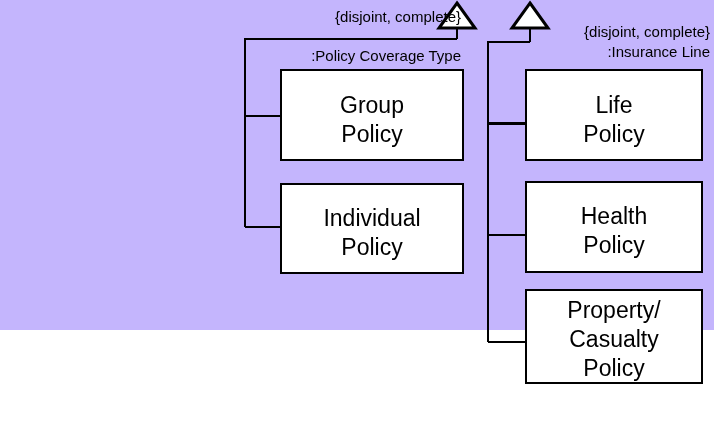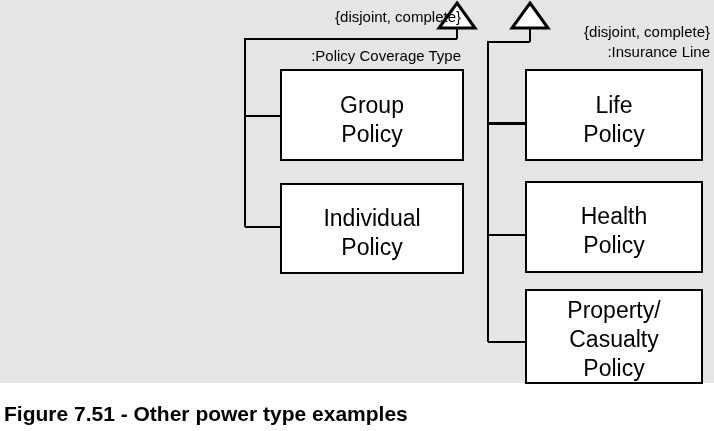--- a/index.html
+++ b/index.html
@@ -10,22 +10,22 @@
   body {
     width: 714px;
     height: 431px;
     overflow: hidden;
     font-family: "Liberation Sans", sans-serif;
     color: #000000;
   }
   #figure-root {
     position: relative;
     width: 714px;
-    height: 383px;
-    background: #e5e5e5;
+    height: 330px;
+    background: #c4b5fd;
   }
   #diagram-svg {
     position: absolute;
     left: 0;
     top: 0;
     width: 714px;
     height: 400px;
     display: block;
   }
   .cls-box {
@@ -147,15 +147,14 @@
       <g>
         <rect class="cls-box" x="526" y="290" width="176" height="93"></rect>
         <text class="box-label" x="614" y="318">Property/</text>
         <text class="box-label" x="614" y="347">Casualty</text>
         <text class="box-label" x="614" y="376">Policy</text>
       </g>
     </g>
 
   </svg>
 
-  <div id="figure-caption">Figure 7.51 - Other power type examples</div>
 
 </div>
 
 </body></html>

